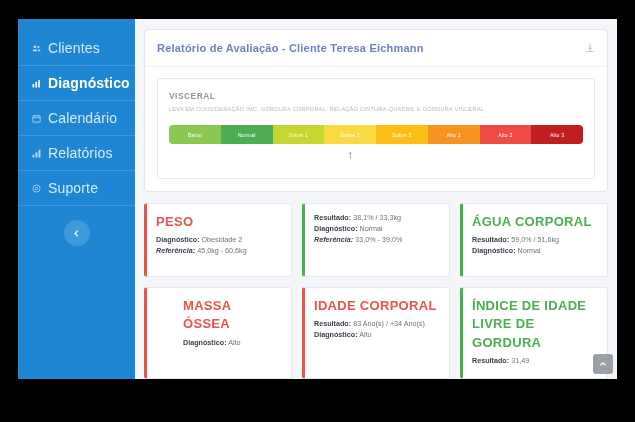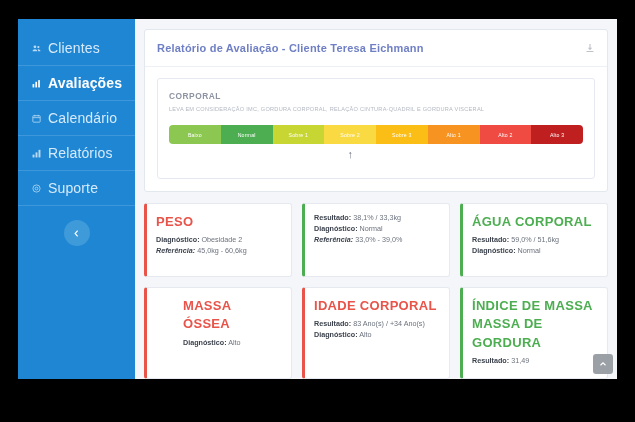--- a/index.html
+++ b/index.html
@@ -188,21 +188,21 @@
     </div>
 
     <div class="nav-item active">
       <span class="nav-ico">
         <svg width="9" height="9" viewBox="0 0 16 16" fill="#ffffff">
           <rect x="1" y="9" width="3" height="6"></rect>
             <rect x="6" y="5" width="3" height="10"></rect>
           <rect x="11" y="2" width="3" height="13"></rect>
         </svg>
       </span>
-      <span>Avaliações</span>
+      <span>Diagnóstico</span>
     </div>
 
     <div class="nav-item">
       <span class="nav-ico">
         <svg width="9" height="9" viewBox="0 0 16 16" fill="none" stroke="#d6eaf9" stroke-width="1.4">
           <rect x="1.5" y="3" width="13" height="11.5" rx="1"></rect>
             <path d="M1.5 6.5h13M5 1.5v3M11 1.5v3"></path>
         </svg>
       </span>
       <span>Calendário</span>
@@ -244,21 +244,21 @@
         <span class="panel-title" style="color: rgb(111, 127, 196);">Relatório de Avaliação - Cliente Teresa Eichmann</span>
         <span class="dl-ico">
           <svg width="10" height="10" viewBox="0 0 16 16" fill="#8c929c">
             <path d="M7.1 1.5h1.8v6h2.6L8 11.6 4.5 7.5h2.6z"></path>
             <rect x="2.4" y="12.6" width="11.2" height="1.7" rx=".5"></rect>
           </svg>
         </span>
       </div>
 
       <div class="prog-card">
-        <div class="prog-title">CORPORAL</div>
+        <div class="prog-title">VISCERAL</div>
         <div class="prog-sub">LEVA EM CONSIDERAÇÃO IMC, GORDURA CORPORAL, RELAÇÃO CINTURA-QUADRIL E GORDURA VISCERAL</div>
 
         <div class="scale">
           <div class="seg" style="background: rgb(140, 199, 81);">
             <span>Baixo</span>
           </div>
           <div class="seg" style="background: rgb(76, 174, 80);">
             <span>Normal</span>
           </div>
           <div class="seg" style="background: rgb(200, 214, 52);">
@@ -342,21 +342,21 @@
           <b>Resultado:</b>
           <span>83 Ano(s) / +34 Ano(s)</span>
         </div>
         <div class="mline">
           <b>Diagnóstico:</b>
           <span>Alto</span>
         </div>
       </div>
 
       <div class="mcard" style="border-left-color: rgb(76, 174, 80);">
-        <div class="mcard-title" style="color: rgb(76, 174, 80);">ÍNDICE DE MASSA MASSA DE GORDURA</div>
+        <div class="mcard-title" style="color: rgb(76, 174, 80);">ÍNDICE DE IDADE LIVRE DE GORDURA</div>
         <div class="mline">
           <b>Resultado:</b>
           <span>31,49</span>
         </div>
       </div>
     </section>
 
     <div class="scroll-top">
       <svg width="8" height="8" viewBox="0 0 16 16" fill="none" stroke="#ffffff" stroke-width="2.2">
         <path d="M3 10.5L8 5.5L13 10.5"></path>

